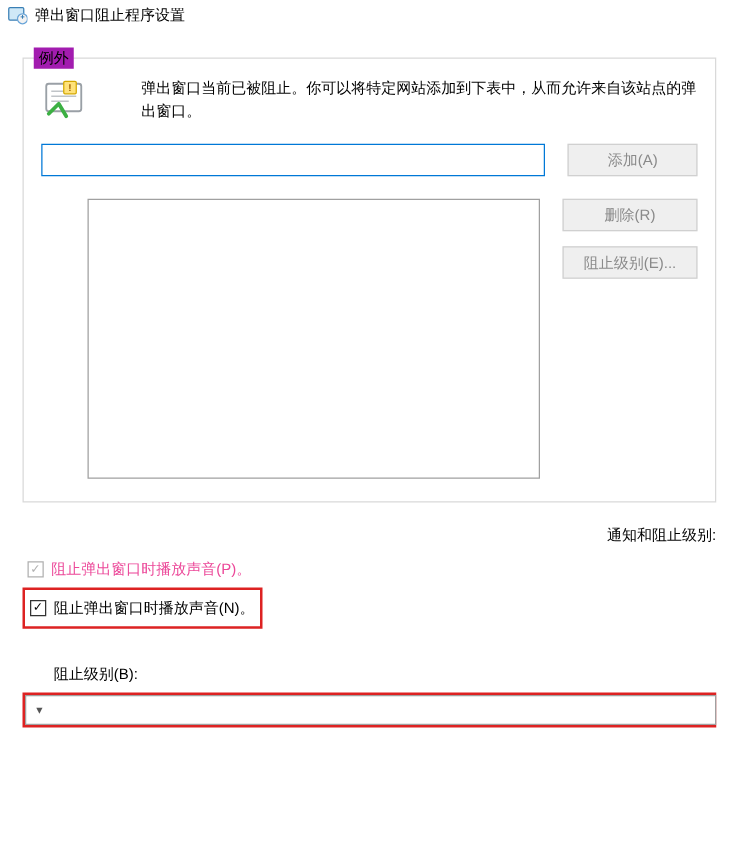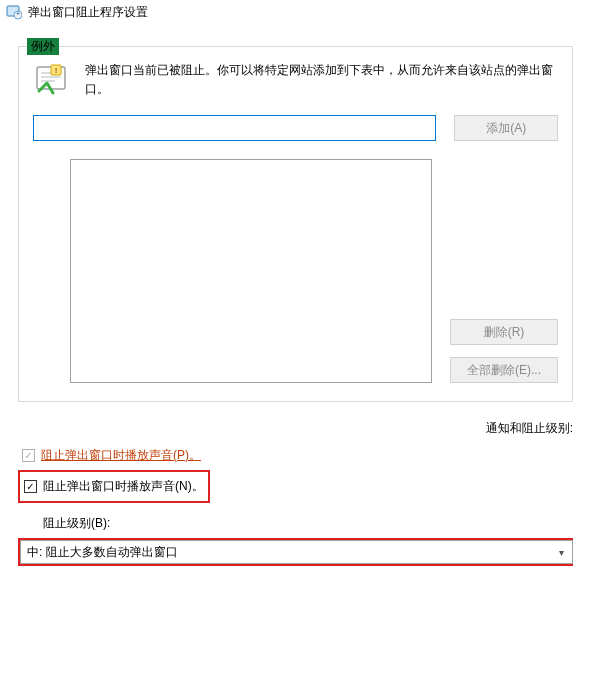--- a/index.html
+++ b/index.html
@@ -33,36 +33,37 @@
   .fieldset {
     border: 1px solid #d9d9d9;
     padding: 14px 14px 18px 14px;
     margin-top: 6px;
     position: relative;
   }
   .fieldset-legend {
     position: absolute;
     top: -9px;
     left: 8px;
-    background: #15803d;
+    background: #a21caf;
     padding: 0 4px;
     font-size: 12px;
   }
   .info-row {
     display: flex;
     align-items: flex-start;
     gap: 12px;
     margin-bottom: 14px;
   }
   .info-icon {
     width: 40px; height: 40px;
     flex-shrink: 0;
   }
   .info-text {
     line-height: 1.6;
+    margin-left: 28px;
   }
   .label {
     margin-bottom: 4px;
     display: block;
   }
   .row-input {
     display: flex;
     gap: 18px;
     align-items: flex-start;
   }
@@ -85,21 +86,21 @@
     padding: 0;
   }
   .btn[disabled] {
     color: #8a8a8a;
     background: #efefef;
     border-color: #d0d0d0;
   }
   .sites-row {
     display: flex;
     gap: 18px;
-    align-items: flex-end;
+    align-items: flex-start;
     padding-left: 37px;
   }
   .listbox {
     width: 420px;
     height: 224px;
     border: 1px solid #a0a0a0;
     background: #fff;
     overflow: auto;
   }
   .side-btns {
@@ -132,27 +133,27 @@
     align-items: center;
     justify-content: center;
     font-size: 10px;
     line-height: 1;
     background: #fff;
   }
   .chk.disabled {
     border-color: #b0b0b0;
     color: #b0b0b0;
   }
-  .disabled-text { color: #c2410c; text-decoration: underline; }
+  .disabled-text { color: #ec4899; }
   .highlight-red {
     border: 2px solid #d22;
     display: inline-flex;
   }
   .level-label {
-    margin-top: 12px;
+    margin-top: 28px;
     margin-bottom: 6px;
     padding-left: 25px;
   }
   .combo-wrap {
     border: 2px solid #d22;
     display: inline-block;
     width: 100%;
   }
   .combo {
     width: 553px;
@@ -208,21 +209,21 @@
       <input class="text-input" type="text" value="" style="">
       <button class="btn" disabled="">添加(A)</button>
     </div>
 
     <div class="section-gap"></div>
 
     <div class="sites-row">
       <div class="listbox"></div>
       <div class="side-btns">
         <button class="btn" disabled="">删除(R)</button>
-        <button class="btn" disabled="">全部删除(E)...</button>
+        <button class="btn" disabled="">阻止级别(E)...</button>
       </div>
     </div>
   </div>
 </div>
 
 <div class="notify-section">
   <div class="notify-title">通知和阻止级别:</div>
 
   <div class="check-row">
     <span class="chk disabled">✓</span>
@@ -233,17 +234,16 @@
     <div class="check-row">
       <span class="chk">✓</span>
       <span>阻止弹出窗口时播放声音(N)。</span>
     </div>
   </span>
 
   <div class="level-label">阻止级别(B):</div>
 
   <span class="combo-wrap">
     <div class="combo">
-      <span>中: 阻止大多数自动弹出窗口</span>
       <span class="combo-arrow">▾</span>
     </div>
   </span>
 </div>
 
 </body></html>

